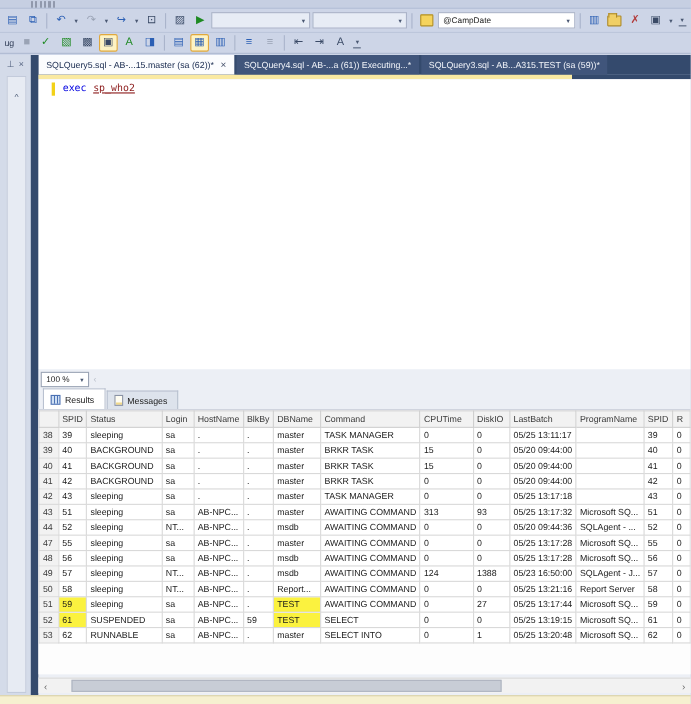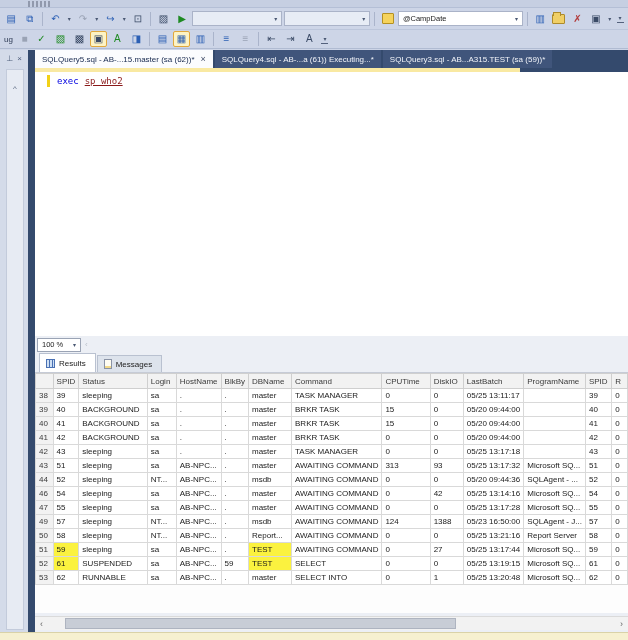--- a/index.html
+++ b/index.html
@@ -377,49 +377,49 @@
                   <td class="c6">msdb</td>
                   <td class="c7">AWAITING COMMAND</td>
                   <td class="c8">0</td>
                   <td class="c9">0</td>
                   <td class="c10">05/20 09:44:36</td>
                   <td class="c11">SQLAgent - ...</td>
                   <td class="c12">52</td>
                   <td class="c13">0</td>
                 </tr>
                 <tr>
-                  <td class="c0 rowhead">46</td>
-                  <td class="c1">54</td>
-                  <td class="c2">sleeping</td>
-                  <td class="c3">sa</td>
-                  <td class="c4">AB-NPC...</td>
-                  <td class="c5">.</td>
-                  <td class="c6">master</td>
-                  <td class="c7">AWAITING COMMAND</td>
-                  <td class="c8">0</td>
-                  <td class="c9">42</td>
-                  <td class="c10">05/25 13:14:16</td>
-                  <td class="c11">Microsoft SQ...</td>
-                  <td class="c12">54</td>
-                  <td class="c13">0</td>
-                </tr>
-                <tr>
                   <td class="c0 rowhead">47</td>
                   <td class="c1">55</td>
                   <td class="c2">sleeping</td>
                   <td class="c3">sa</td>
                   <td class="c4">AB-NPC...</td>
                   <td class="c5">.</td>
                   <td class="c6">master</td>
                   <td class="c7">AWAITING COMMAND</td>
                   <td class="c8">0</td>
                   <td class="c9">0</td>
                   <td class="c10">05/25 13:17:28</td>
                   <td class="c11">Microsoft SQ...</td>
                   <td class="c12">55</td>
+                  <td class="c13">0</td>
+                </tr>
+                <tr>
+                  <td class="c0 rowhead">48</td>
+                  <td class="c1">56</td>
+                  <td class="c2">sleeping</td>
+                  <td class="c3">sa</td>
+                  <td class="c4">AB-NPC...</td>
+                  <td class="c5">.</td>
+                  <td class="c6">msdb</td>
+                  <td class="c7">AWAITING COMMAND</td>
+                  <td class="c8">0</td>
+                  <td class="c9">0</td>
+                  <td class="c10">05/25 13:17:28</td>
+                  <td class="c11">Microsoft SQ...</td>
+                  <td class="c12">56</td>
                   <td class="c13">0</td>
                 </tr>
                 <tr>
                   <td class="c0 rowhead">49</td>
                   <td class="c1">57</td>
                   <td class="c2">sleeping</td>
                   <td class="c3">NT...</td>
                   <td class="c4">AB-NPC...</td>
                   <td class="c5">.</td>
                   <td class="c6">msdb</td>

